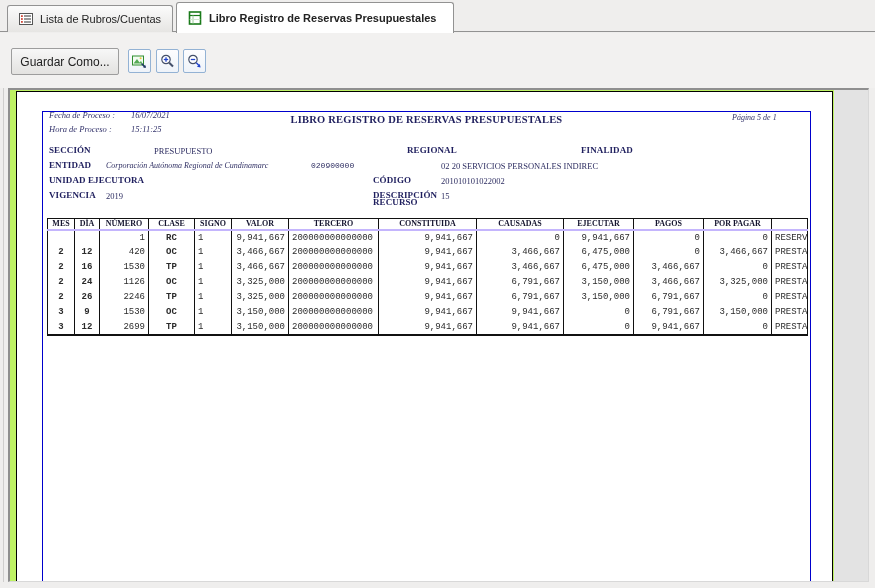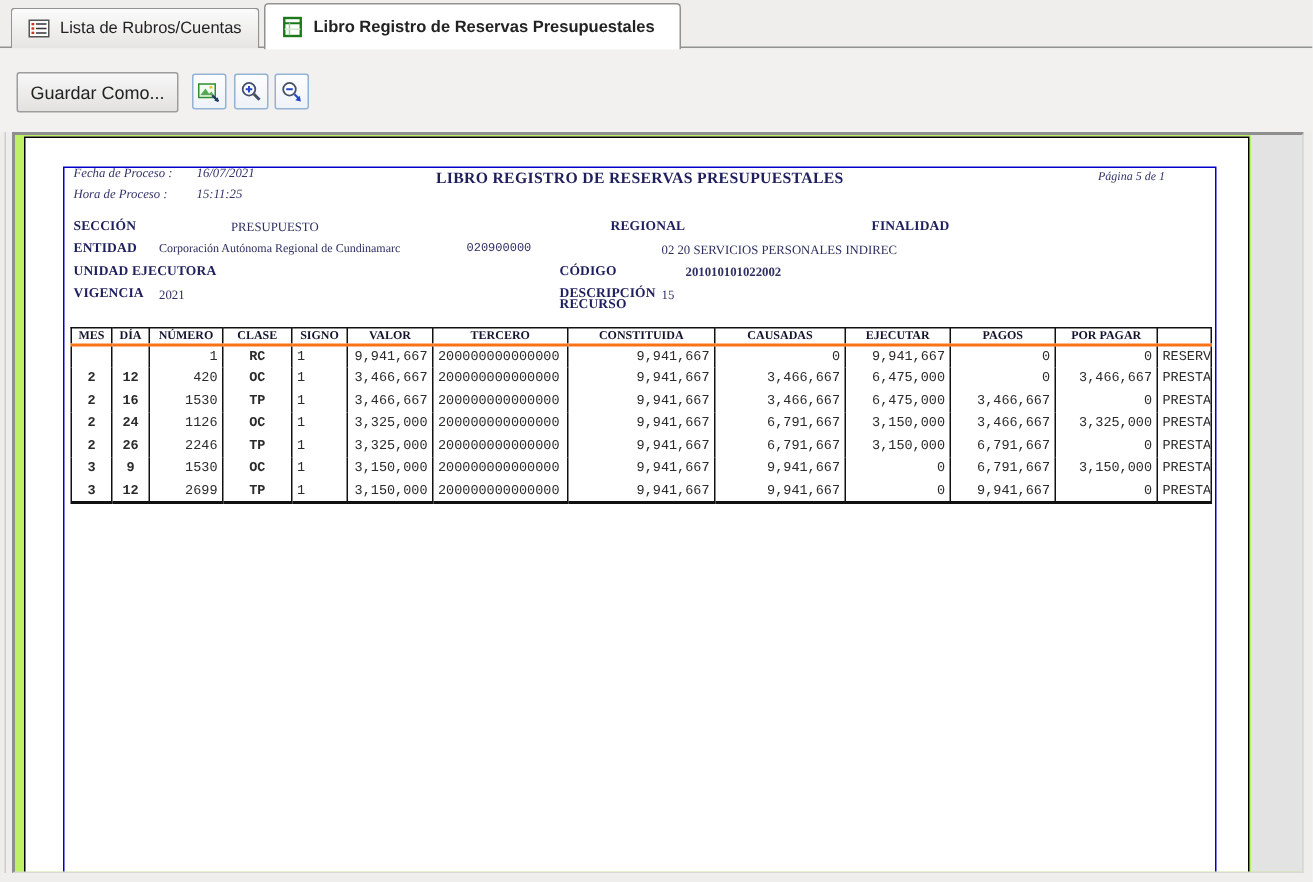--- a/index.html
+++ b/index.html
@@ -39,21 +39,21 @@
   .it { font-style:italic; font-size:8.5px; color:#33336b; }
   .lbl { font-weight:bold; font-size:9px; letter-spacing:0.1px; }
   .val { font-size:8.5px; color:#2e2e62; }
   .title { font-weight:bold; font-size:10.5px; text-align:center; letter-spacing:0.2px; }
 
   
   .rpt-table-wrap { position:absolute; left:30px; top:126px; width:761px; }
   table.rpt { border-collapse:collapse; table-layout:fixed; width:760px; }
   table.rpt th { border:1px solid #111; font-family:"Liberation Serif",serif; font-weight:bold; font-size:8px;
                  color:#14142e; text-align:center; height:11px; padding:0 1px; overflow:hidden; white-space:nowrap; }
-  table.rpt thead tr.sub th { border-bottom:2px solid #f97316; }
+  table.rpt thead tr.sub th { border-bottom:2px solid #c4b5fd; }
   table.rpt td { border-left:1px solid #111; border-right:1px solid #111; border-top:none; border-bottom:none;
                  font-family:"Liberation Mono", monospace; font-size:9px; color:var(--ink,#2b2b2b);
                  height:15px; padding:0 3px; overflow:hidden; white-space:nowrap; vertical-align:middle; }
   table.rpt tbody tr:last-child td { border-bottom:2px solid #111; }
   td.al-r, th.al-r { text-align:right; }
   td.al-l, th.al-l { text-align:left; }
   td.al-c, th.al-c { text-align:center;font-weight:bold; }
   td.lastcol { font-family:"Liberation Serif",serif; font-size:7px; color:#222266; padding:0 1px; }
 </style>
 </head>
@@ -129,31 +129,31 @@
 
       <div class="abs title" style="left:25px; top:22px; width:769px;">LIBRO REGISTRO DE RESERVAS PRESUPUESTALES</div>
       <span class="abs it" style="left:715px; top:21px; font-size:8px;">Página 5 de 1</span>
 
       <span class="abs lbl" style="left:32px; top:53px;">SECCIÓN</span>
       <span class="abs val" style="left:89px; top:54px;margin-left:48px;">PRESUPUESTO</span>
       <span class="abs lbl" style="left:354px; top:53px;margin-left:36px;">REGIONAL</span>
       <span class="abs lbl" style="left:564px; top:53px;">FINALIDAD</span>
 
       <span class="abs lbl" style="left:32px; top:68px;">ENTIDAD</span>
-      <span class="abs val" style="left:89px; top:69px; font-size:8px;">Corporación Autónoma Regional de Cundinamarc</span>
+      <span class="abs val" style="left:89px; top:69px; font-size:8px;font-style:italic;">Corporación Autónoma Regional de Cundinamarc</span>
       <span class="abs val" style="left:294px; top:69px; font-size:8px;font-family:Liberation Mono, monospace;">020900000</span>
       <span class="abs lbl" style="left:356px; top:68px;margin-top:37px;">RECURSO</span>
       <span class="abs val" style="left:424px; top:69px;">02 20  SERVICIOS PERSONALES INDIREC</span>
 
       <span class="abs lbl" style="left:32px; top:83px;">UNIDAD EJECUTORA</span>
       <span class="abs lbl" style="left:356px; top:83px;">CÓDIGO</span>
-      <span class="abs val" style="left:440px; top:84px;font-weight:bold;">201010101022002</span>
+      <span class="abs val" style="left:424px; top:84px;">201010101022002</span>
 
       <span class="abs lbl" style="left:32px; top:98px;">VIGENCIA</span>
-      <span class="abs val" style="left:89px; top:99px;">2021</span>
+      <span class="abs val" style="left:89px; top:99px;">2019</span>
       <span class="abs lbl" style="left:356px; top:98px;">DESCRIPCIÓN</span>
       <span class="abs val" style="left:424px; top:99px;">15</span>
 
       <div class="rpt-table-wrap">
         <table class="rpt">
             <colgroup>
               <col style="width: 27px;">
               <col style="width: 25px;">
               <col style="width: 49px;">
               <col style="width: 46px;">

